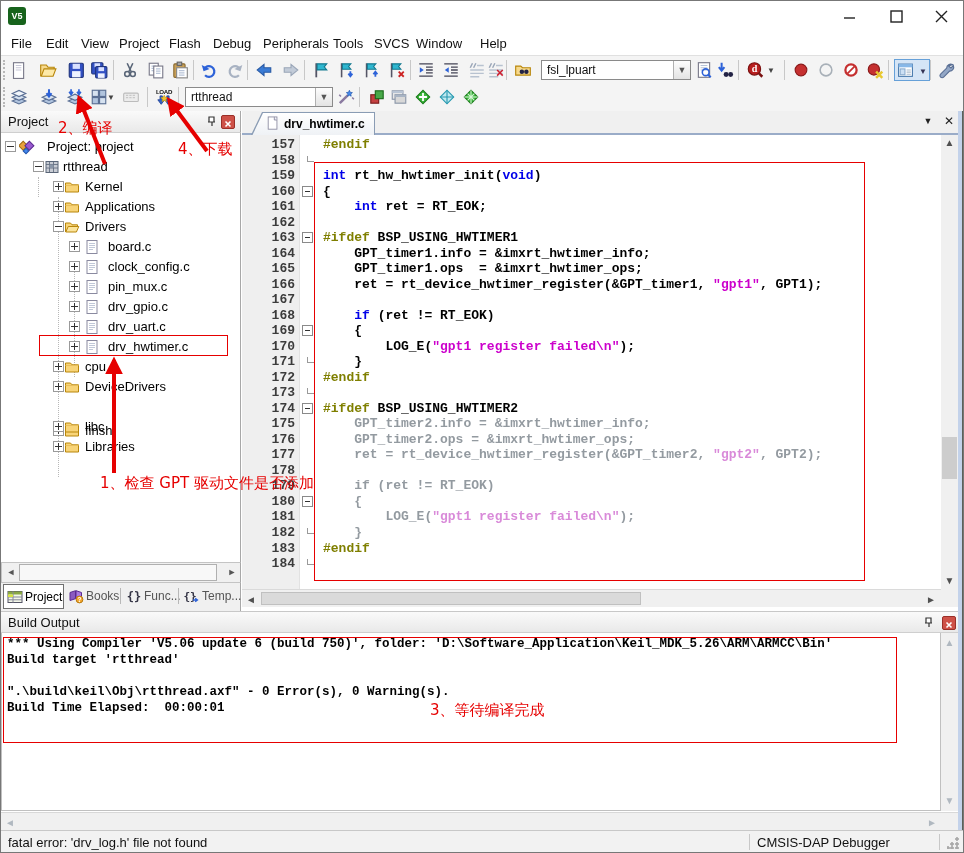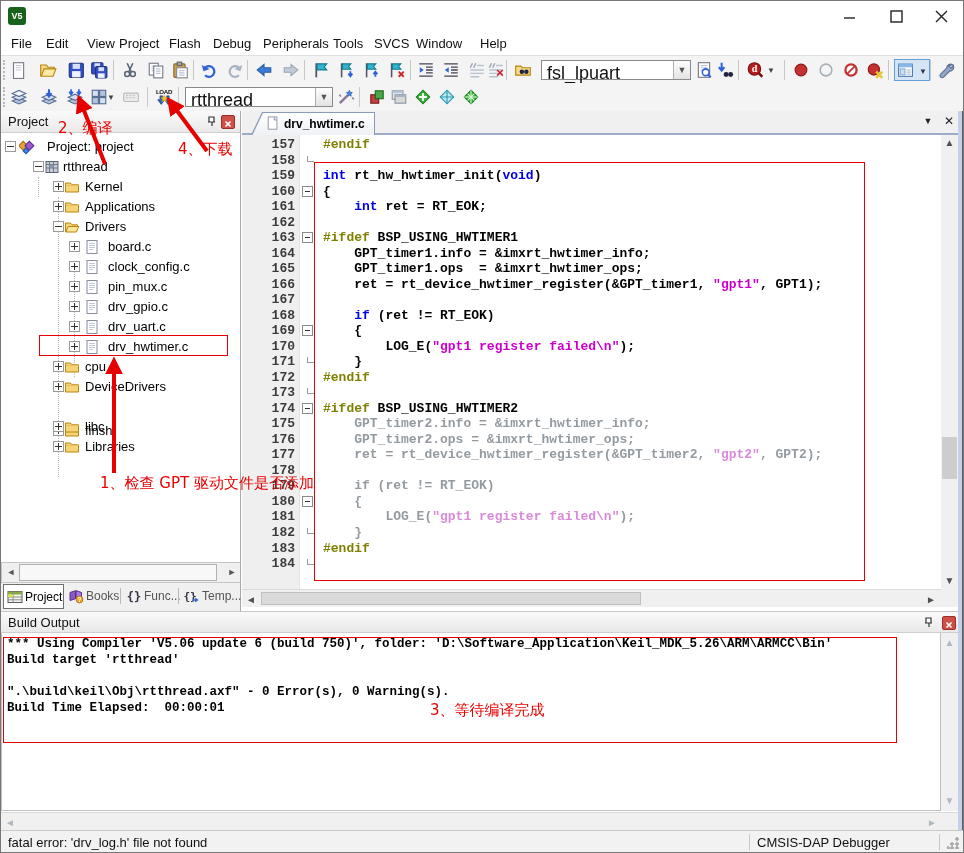--- a/index.html
+++ b/index.html
@@ -16,21 +16,21 @@
 
 .toolbar{position:absolute;left:0;width:964px;height:28px;background:#f4f4f4;}
 #toolbar1{top:54px;border-top:1px solid #e0e0e0;}
 #toolbar2{top:82px;}
 .tgrip{position:absolute;left:2px;top:4px;width:3px;height:20px;border-left:2px dotted #b8b8b8;}
 .tico{position:absolute;top:5px;width:18px;height:18px;}
 .tico svg{width:18px;height:18px;}
 .tsep{position:absolute;top:4px;width:1px;height:20px;background:#c8c8c8;}
 .tdd{position:absolute;top:10px;width:10px;height:8px;font-size:8px;color:#444;}
 .combo{position:absolute;top:4px;height:20px;background:#fff;border:1px solid #8a8a8a;}
-.combo .cval{position:absolute;left:5px;top:2px;font-size:18px;color:#111;}
+.combo .cval{position:absolute;left:5px;top:2px;font-size:12px;color:#111;}
 .combo .cbtn{position:absolute;right:0;top:0;width:17px;height:18px;background:linear-gradient(#fdfdfd,#e3e3e3);border-left:1px solid #b0b0b0;color:#555;font-size:9px;text-align:center;line-height:18px;}
 #winlayoutbtn{position:absolute;top:3px;width:36px;height:22px;background:#d5e5f6;border:1px solid #66a0d8;}
 
 #proj-header{position:absolute;left:0;top:110px;width:240px;height:22px;background:linear-gradient(#fafafa,#e9e9e9);border-bottom:1px solid #cfcfcf;border-right:1px solid #a8a8a8;}
 #proj-title{position:absolute;left:7px;top:3px;font-size:13px;color:#111;}
 .pin-btn{position:absolute;width:15px;height:15px;font-size:11px;color:#222;text-align:center;line-height:15px;}
 .close-btn{position:absolute;width:14px;height:14px;background:#ce5148;border:1px solid #9a2f28;border-radius:2px;}
 .close-btn svg{width:12px;height:12px;margin:0px;}
 #proj-tree{position:absolute;left:0;top:132px;width:240px;height:429px;background:#fff;border-right:1px solid #a8a8a8;overflow:hidden;}
 .trow{position:absolute;left:0;width:238px;height:20px;}
@@ -117,21 +117,21 @@
     <div class="winbtn" style="left:880px;"><svg width="30" height="18">
           <rect x="10" y="3" width="11" height="11" fill="none" stroke="#222" stroke-width="1.4"></rect>
         </svg></div>
     <div class="winbtn" style="left:925px;"><svg width="30" height="18">
           <path d="M10 3 L21 14 M21 3 L10 14" stroke="#222" stroke-width="1.4"></path>
         </svg></div>
   </div>
   <div id="menubar">
       <div class="menu-item" style="left: 10px;">File</div>
       <div class="menu-item" style="left: 45px;">Edit</div>
-      <div class="menu-item" style="left: 86px;">View</div>
+      <div class="menu-item" style="left: 80px;">View</div>
       <div class="menu-item" style="left: 118px;">Project</div>
       <div class="menu-item" style="left: 168px;">Flash</div>
       <div class="menu-item" style="left: 212px;">Debug</div>
       <div class="menu-item" style="left: 262px;">Peripherals</div>
       <div class="menu-item" style="left: 332px;">Tools</div>
       <div class="menu-item" style="left: 373px;">SVCS</div>
       <div class="menu-item" style="left: 415px;">Window</div>
       <div class="menu-item" style="left: 479px;">Help</div>
     </div>
   <div id="toolbar1" class="toolbar">

